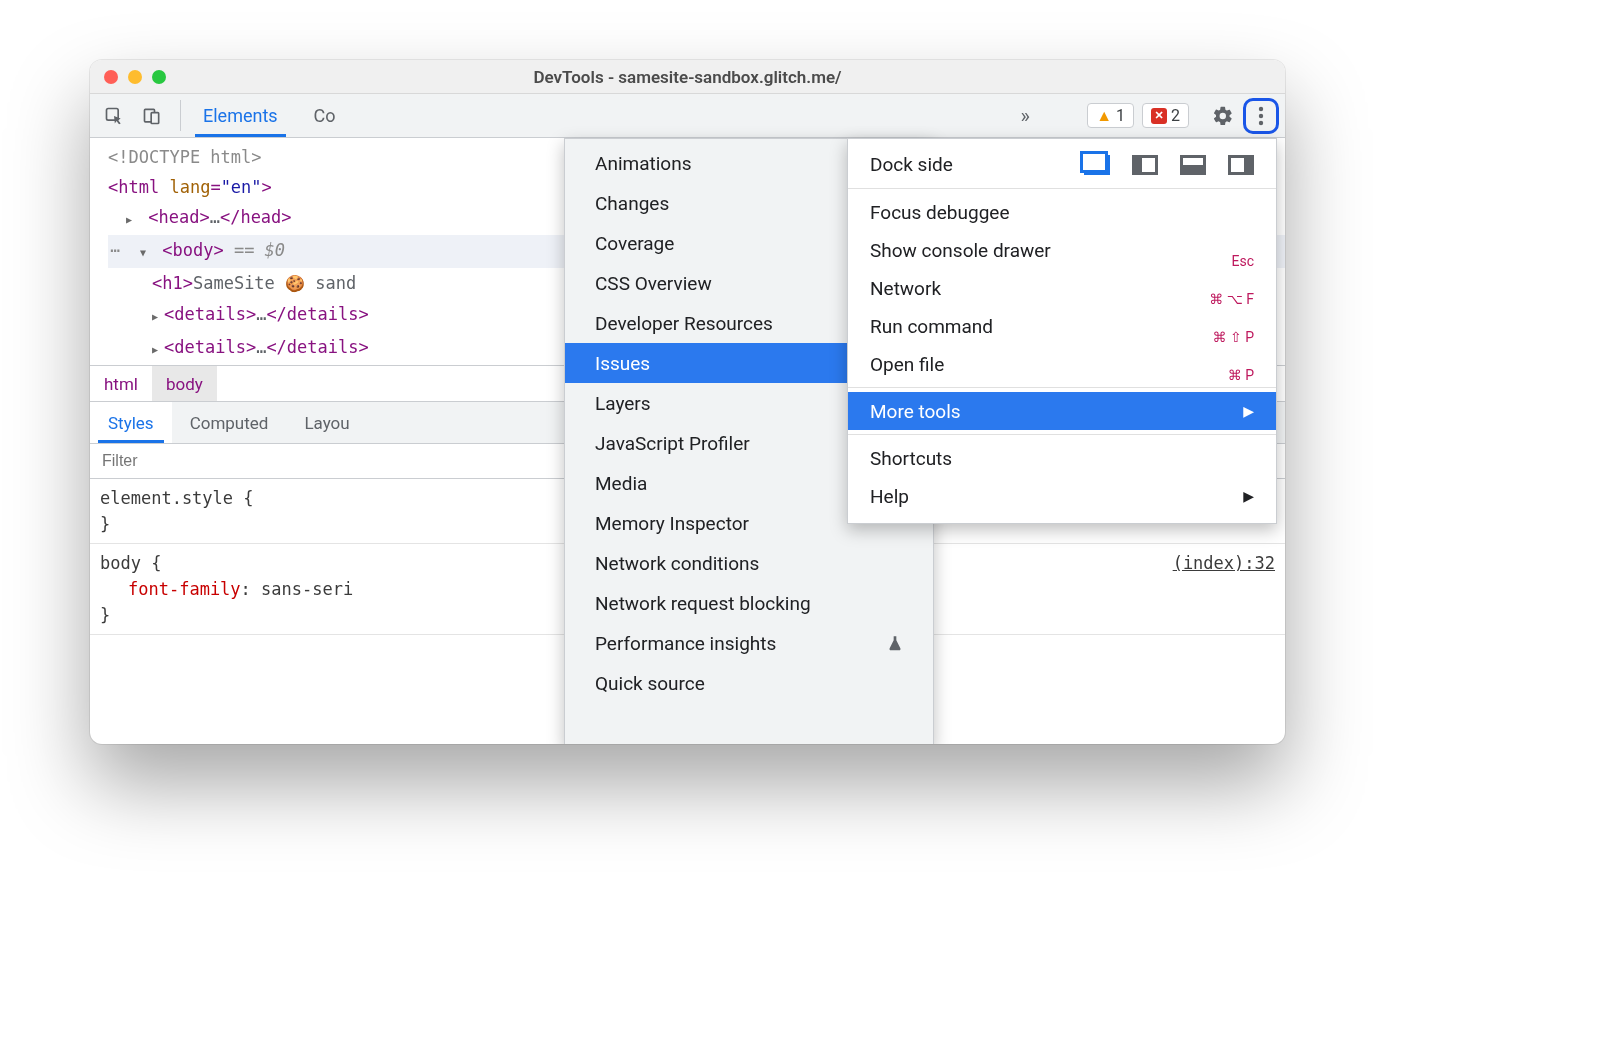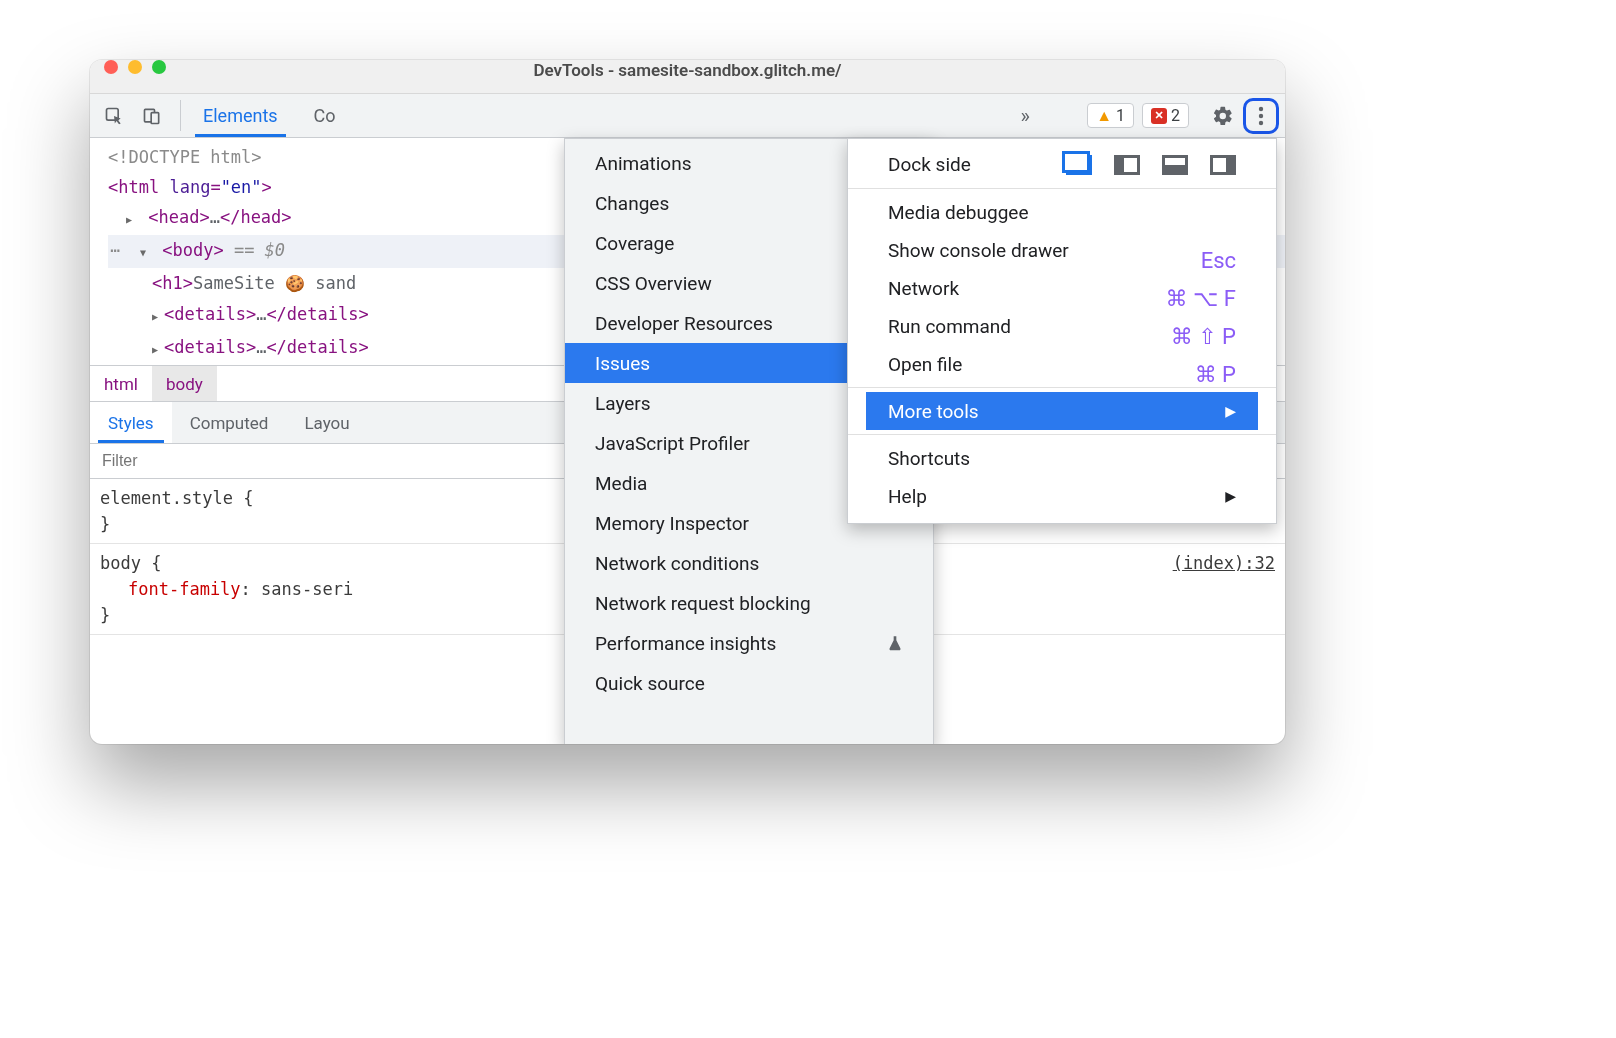--- a/index.html
+++ b/index.html
@@ -23,20 +23,21 @@
     border-radius: 12px;
     box-shadow: 0 40px 80px rgba(0,0,0,0.35), 0 0 0 1px rgba(0,0,0,0.08);
     overflow: hidden;
   }
   
   .titlebar {
     height: 34px;
     background: #f0f0f0;
     border-bottom: 1px solid #d8d8d8;
     display: flex;
+    align-items: center;
     position: relative;
   }
   .traffic {
     display: flex;
     gap: 10px;
     padding-left: 14px;
   }
   .dot { width: 14px; height: 14px; border-radius: 50%; }
   .dot.red { background: #ff5f57; }
   .dot.yellow { background: #febc2e; }
@@ -158,21 +159,21 @@
     font-family: Menlo, Monaco, Consolas, monospace;
     font-size: 17px;
     line-height: 30px;
     padding: 4px 0 0 18px;
     color: #5f6368;
   }
   .dom-tree .line { white-space: nowrap; }
   .dom-tree .i1 { padding-left: 18px; }
   .dom-tree .i2 { padding-left: 44px; }
   .tag-punc { color: #881280; }
-  .attr-name { color: #4c1d95; text-align: center; }
+  .attr-name { color: #a16207; text-align: center; }
   .attr-val { color: #1a1aa6; }
   .comment { color: #8a8a8a; }
   .body-line {
     background: #eef1f7;
   }
   .dots {
     position: absolute;
     left: 2px;
     color: #8a8a8a;
     letter-spacing: 1px;
@@ -276,38 +277,38 @@
     right: 8px;
     width: 430px;
     background: #fff;
     border: 1px solid #cacdd1;
     border-radius: 0;
     box-shadow: 0 6px 16px rgba(0,0,0,0.25);
     font-size: 19px;
     z-index: 10;
     padding: 4px 0;
   }
-  .menu-sec { border-top: 1px solid #e0e0e0; padding: 4px 18px; }
+  .menu-sec { border-top: 1px solid #e0e0e0; padding: 4px 0; }
   .menu-sec:first-child { border-top: none; }
   .menu-item {
     display: flex;
     align-items: center;
     height: 38px;
     padding: 0 22px;
     cursor: pointer;
     color: #202124;
     justify-content: space-between;
   }
   .menu-item.highlight {
     background: #2b79ee;
     color: #fff;
   }
   .menu-item .shortcut {
-    color: #8b5cf6;
-    font-size: 22px;
+    color: #be185d;
+    font-size: 14px;
     margin-top: 21px;
   }
   .dock-row {
     display: flex;
     align-items: center;
     justify-content: space-between;
     padding: 6px 22px 8px 22px;
   }
   .dock-label { color: #202124; }
   .dock-icons { display: flex; gap: 22px; }
@@ -501,21 +502,21 @@
         <div class="dock-icons">
           <div class="dock-icon undock"></div>
           <div class="dock-icon left"></div>
           <div class="dock-icon bottom"></div>
           <div class="dock-icon right"></div>
         </div>
       </div>
     </div>
     <div class="menu-sec" id="menu-sec-1">
         <div class="menu-item">
-          <span>Media debuggee</span>
+          <span>Focus debuggee</span>
           <span class="shortcut"></span>
         </div>
         <div class="menu-item">
           <span>Show console drawer</span>
           <span class="shortcut">Esc</span>
         </div>
         <div class="menu-item">
           <span>Network</span>
           <span class="shortcut">⌘ ⌥ F</span>
         </div>

